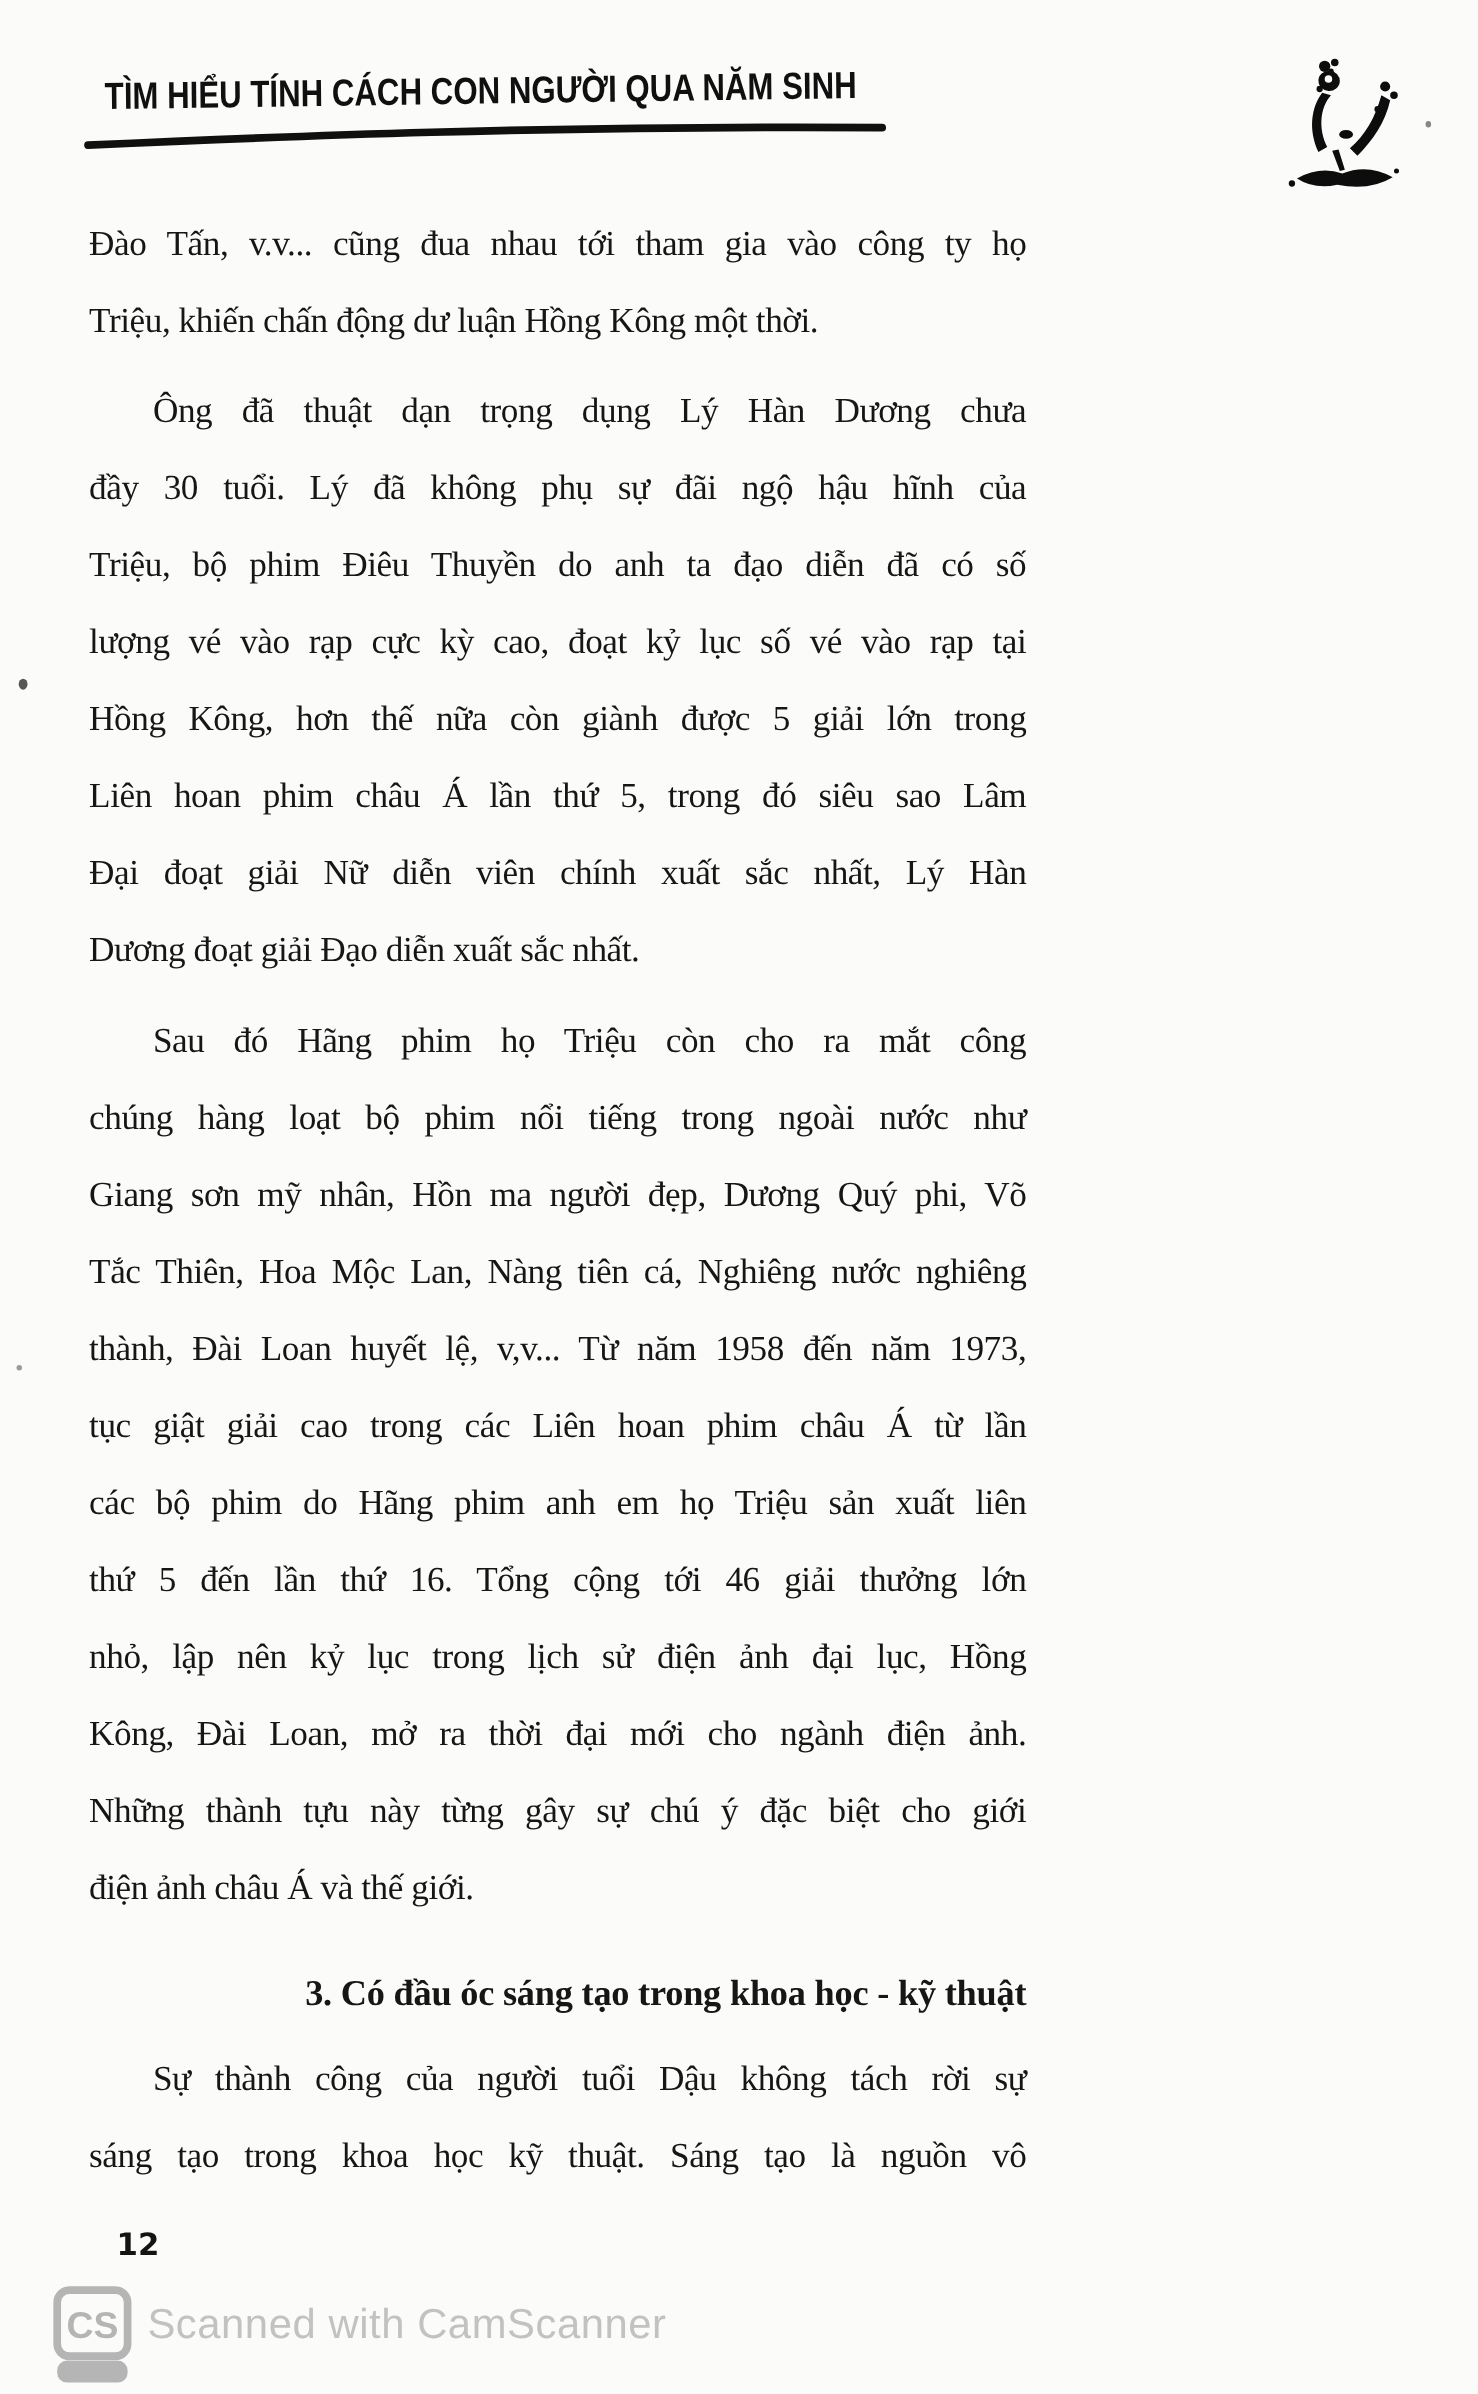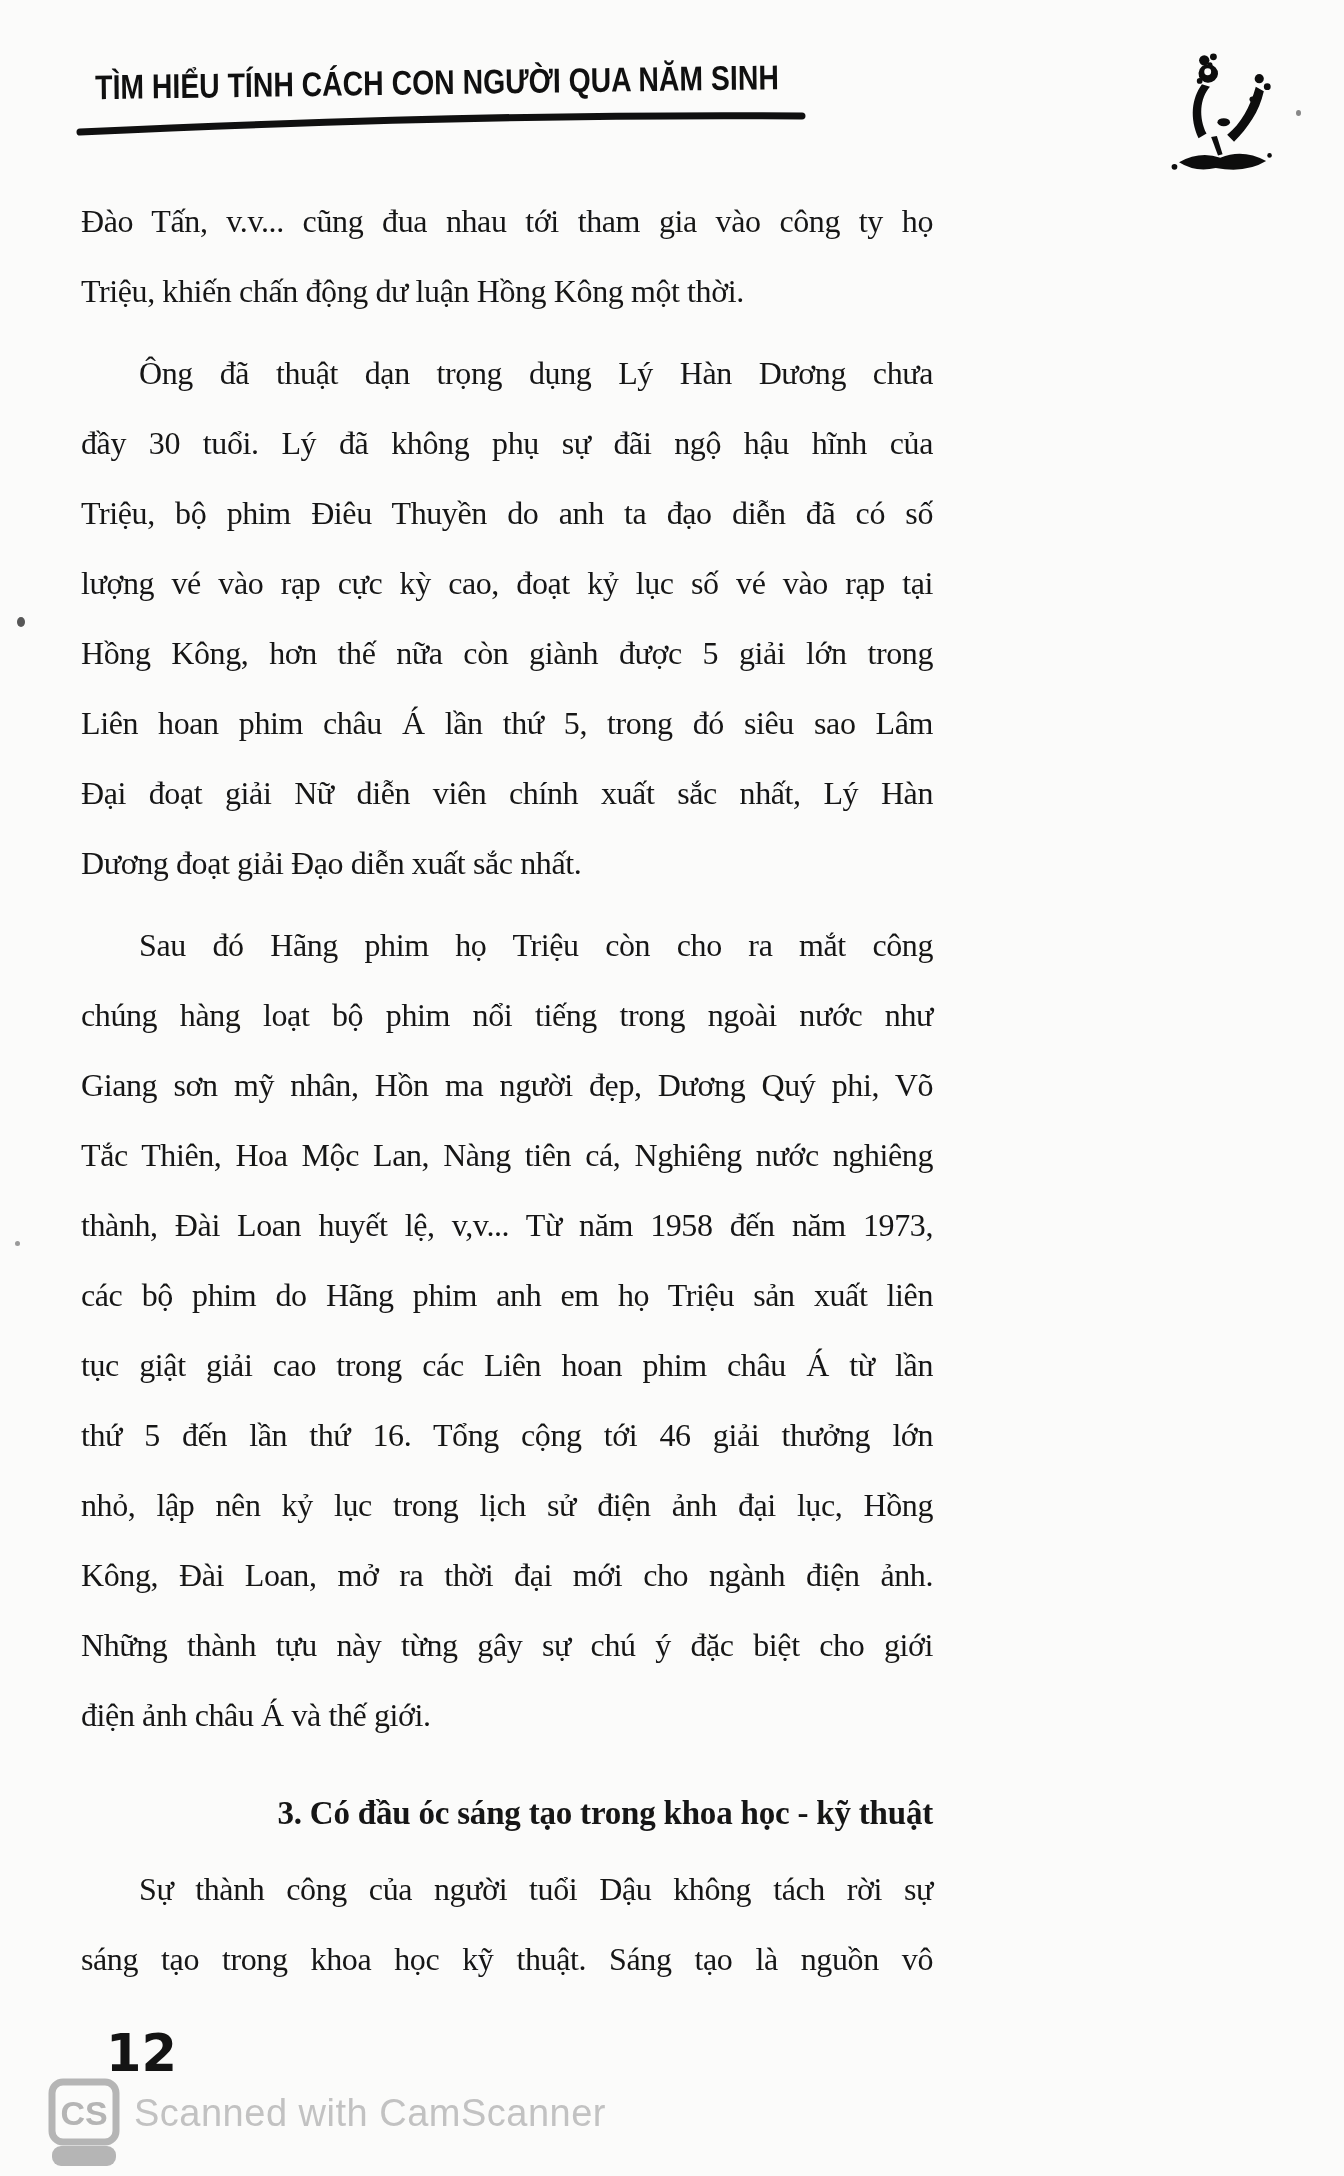--- a/index.html
+++ b/index.html
@@ -38,21 +38,21 @@
   .it { }
   .sec-heading {
     margin-top:28px; margin-bottom:6px;
     font-weight:bold; font-size:33px; line-height:70px;
     letter-spacing:-0.2px; text-align:right;
   }
   
   .page-num {
     position:absolute; left:106px; top:2024px;
     font-family:"DejaVu Sans", sans-serif;
-    font-weight:bold; font-size:51px; color:#141414;
+    font-weight:bold; font-size:28px; color:#141414;
   }
   .cs-badge { position:absolute; left:48px; top:2078px; width:72px; height:92px; }
   .wm-text {
     position:absolute; left:134px; top:2092px;
     font-family:"Liberation Sans", sans-serif;
     font-size:38px; color:#c2c2c2; letter-spacing:0.5px;
     white-space:nowrap;
   }
   
   .speck { position:absolute; background:#3a3a3a; border-radius:50%; }
@@ -110,22 +110,22 @@
         <div class="line jst"><span>Liên hoan phim châu Á lần thứ 5, trong đó siêu sao Lâm</span></div>
         <div class="line jst"><span>Đại đoạt giải Nữ diễn viên chính xuất sắc nhất, Lý Hàn</span></div>
         <div class="line"><span>Dương đoạt giải Đạo diễn xuất sắc nhất.</span></div>
       </div>
       <div class="para ind">
         <div class="line jst first"><span>Sau đó Hãng phim họ Triệu còn cho ra mắt công</span></div>
         <div class="line jst"><span>chúng hàng loạt bộ phim nổi tiếng trong ngoài nước như</span></div>
         <div class="line jst"><span class="it">Giang sơn mỹ nhân, Hồn ma người đẹp, Dương Quý phi, Võ</span></div>
         <div class="line jst"><span class="it">Tắc Thiên, Hoa Mộc Lan, Nàng tiên cá, Nghiêng nước nghiêng</span></div>
         <div class="line jst"><span class="it">thành, Đài Loan huyết lệ,</span><span> v,v... Từ năm 1958 đến năm 1973,</span></div>
+        <div class="line jst"><span>tục giật giải cao trong các Liên hoan phim châu Á từ lần</span></div>
         <div class="line jst"><span>các bộ phim do Hãng phim anh em họ Triệu sản xuất liên</span></div>
-        <div class="line jst"><span>tục giật giải cao trong các Liên hoan phim châu Á từ lần</span></div>
         <div class="line jst"><span>thứ 5 đến lần thứ 16. Tổng cộng tới 46 giải thưởng lớn</span></div>
         <div class="line jst"><span>nhỏ, lập nên kỷ lục trong lịch sử điện ảnh đại lục, Hồng</span></div>
         <div class="line jst"><span>Kông, Đài Loan, mở ra thời đại mới cho ngành điện ảnh.</span></div>
         <div class="line jst"><span>Những thành tựu này từng gây sự chú ý đặc biệt cho giới</span></div>
         <div class="line"><span>điện ảnh châu Á và thế giới.</span></div>
       </div>
     </div>
   <div class="sec-heading">3. Có đầu óc sáng tạo trong khoa học - kỹ thuật</div>
   <div>
       <div class="para ind">

